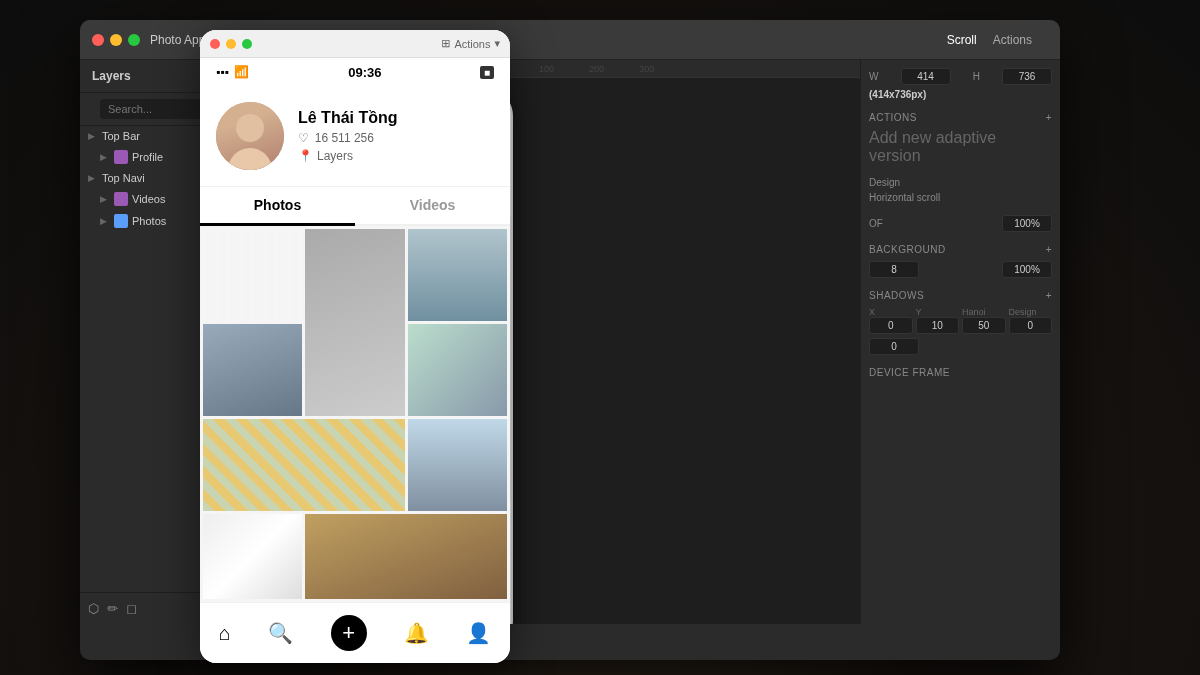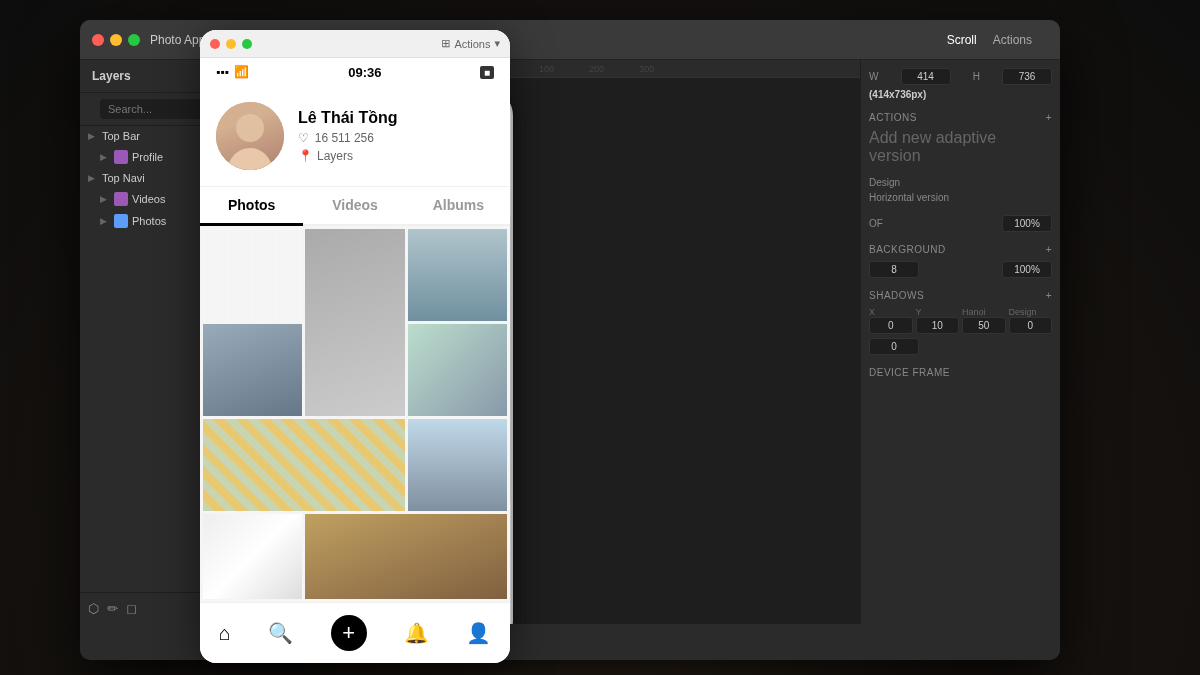--- a/index.html
+++ b/index.html
@@ -665,21 +665,21 @@
           <span>+</span>
         </div>
         <div style="font-size:16px;color:#666;margin-bottom:4px;">Add new adaptive version</div>
       </div>
 
       <div class="panel-section">
         <div class="panel-row">
           <span class="panel-label">Design</span>
         </div>
         <div class="panel-row">
-          <span class="panel-label">Horizontal version</span>
+          <span class="panel-label">Horizontal scroll</span>
         </div>
       </div>
 
       <div class="panel-section">
         <div class="panel-row">
           <span class="panel-label">OF</span>
           <input class="panel-input" value="100%" style="">
         </div>
       </div>
 
@@ -767,21 +767,20 @@
       <div class="popup-location">
         <span>📍</span>
         <span>Layers</span>
       </div>
     </div>
   </div>
 
   <div class="popup-tabs">
     <div class="popup-tab active">Photos</div>
     <div class="popup-tab">Videos</div>
-    <div class="popup-tab">Albums</div>
   </div>
 
   <div style="display:grid;grid-template-columns:1fr 1fr 1fr;gap:3px;padding:3px;background:#f5f5f5;">
 
     <div style="height:92px;background:linear-gradient(135deg,#999 0%,#bbb 40%,#777 100%);background-image:repeating-linear-gradient(90deg,rgba(255,255,255,0.15) 0,rgba(255,255,255,0.15) 3px,transparent 3px,transparent 12px);"></div>
     <div style="grid-row:span 2;background:linear-gradient(160deg,#aaa 0%,#ccc 100%);"></div>
     <div style="height:92px;background:linear-gradient(180deg,#b0c4cc 0%,#7090a0 100%);"></div>
 
     <div style="height:92px;background:linear-gradient(160deg,#9ab 0%,#678 100%);"></div>
     <div style="height:92px;background:linear-gradient(135deg,#bdc 0%,#89a 100%);"></div>

